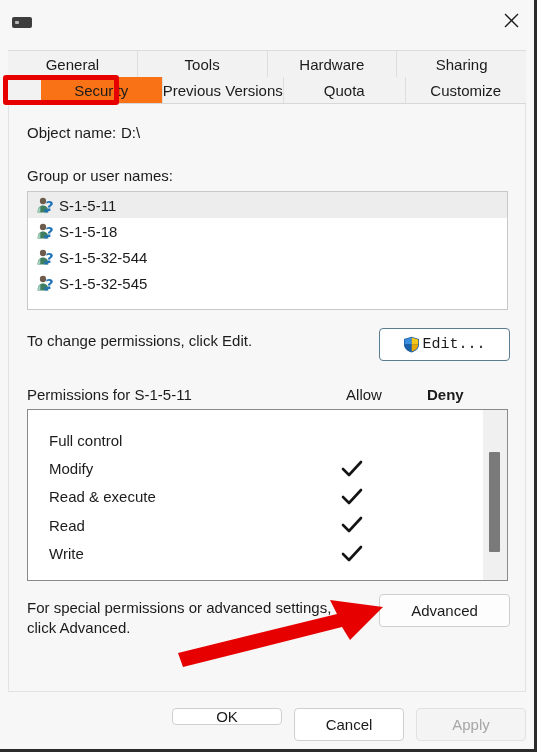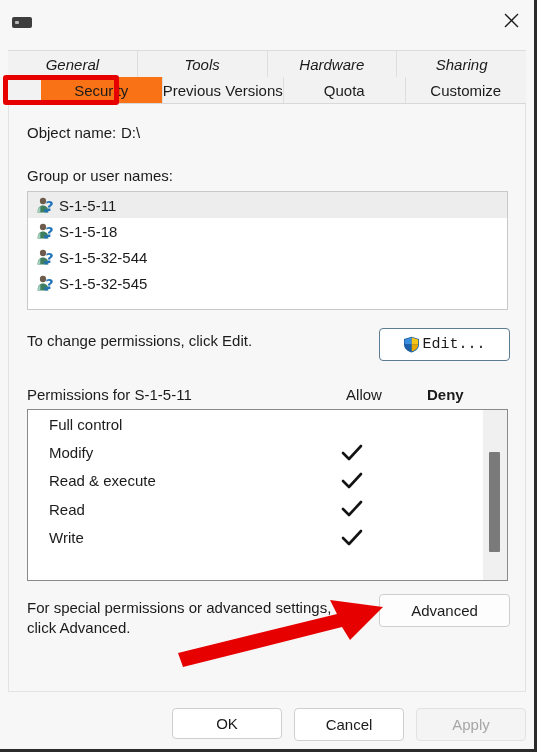--- a/index.html
+++ b/index.html
@@ -91,21 +91,21 @@
     border-bottom: 1px solid #d8d8d8;
     box-sizing: border-box;
   }
   .tabrow {
     position: absolute;
     left: 0;
     width: 518px;
     height: 26px;
     display: flex;
   }
-  .tabrow.r1 { top: 0px; font-style: italic; }
+  .tabrow.r1 { top: 0px; }
   .tabrow.r2 { top: 26px; }
   .tab {
     flex: 1 1 0;
     display: flex;
     align-items: center;
     justify-content: center;
     font-size: 15px;
     color: #1b1b1b;
     border-right: 1px solid #dedede;
     box-sizing: border-box;
@@ -269,21 +269,21 @@
     top: 305px;
     width: 481px;
     height: 172px;
     background: #ffffff;
     border: 1px solid #8a8a8a;
     box-sizing: border-box;
     overflow: hidden;
   }
   .perm-rows {
     position: absolute;
-    left: 0; top: 0;
+    left: 0; top: 16px;
     width: 456px;
     height: 100%;
   }
   .perm-row {
     display: flex;
     align-items: center;
     height: 28.4px;
     font-size: 15px;
     color: #1b1b1b;
     cursor: default;
@@ -353,21 +353,21 @@
     top: 692px;
     width: 534px;
     height: 60px;
     background: #f7f7f7;
   }
   .btn-ok {
     position: absolute;
     left: 172px;
     top: 16px;
     width: 110px;
-    height: 31px;
+    height: 17px;
     background: #ffffff;
   }
   .btn-cancel {
     position: absolute;
     left: 294px;
     top: 16px;
     width: 110px;
     height: 33px;
     background: #ffffff;
   }

